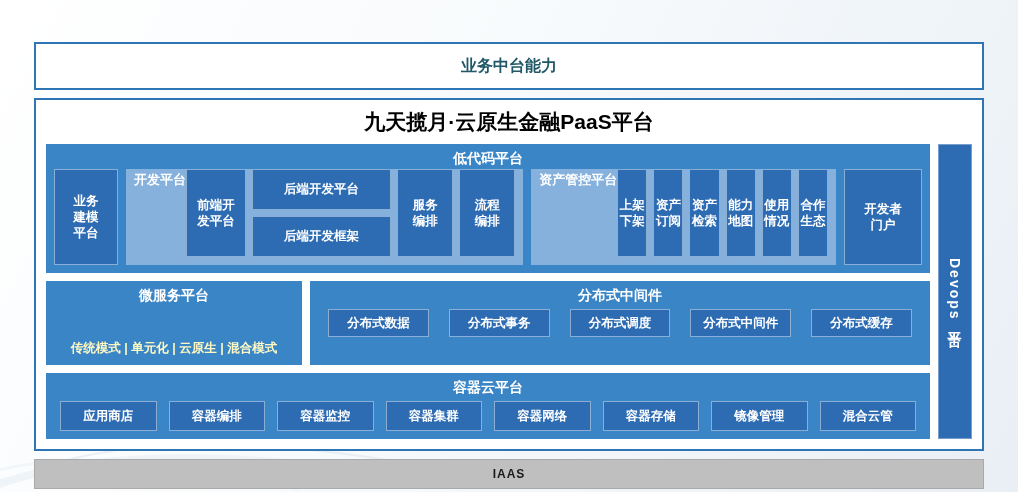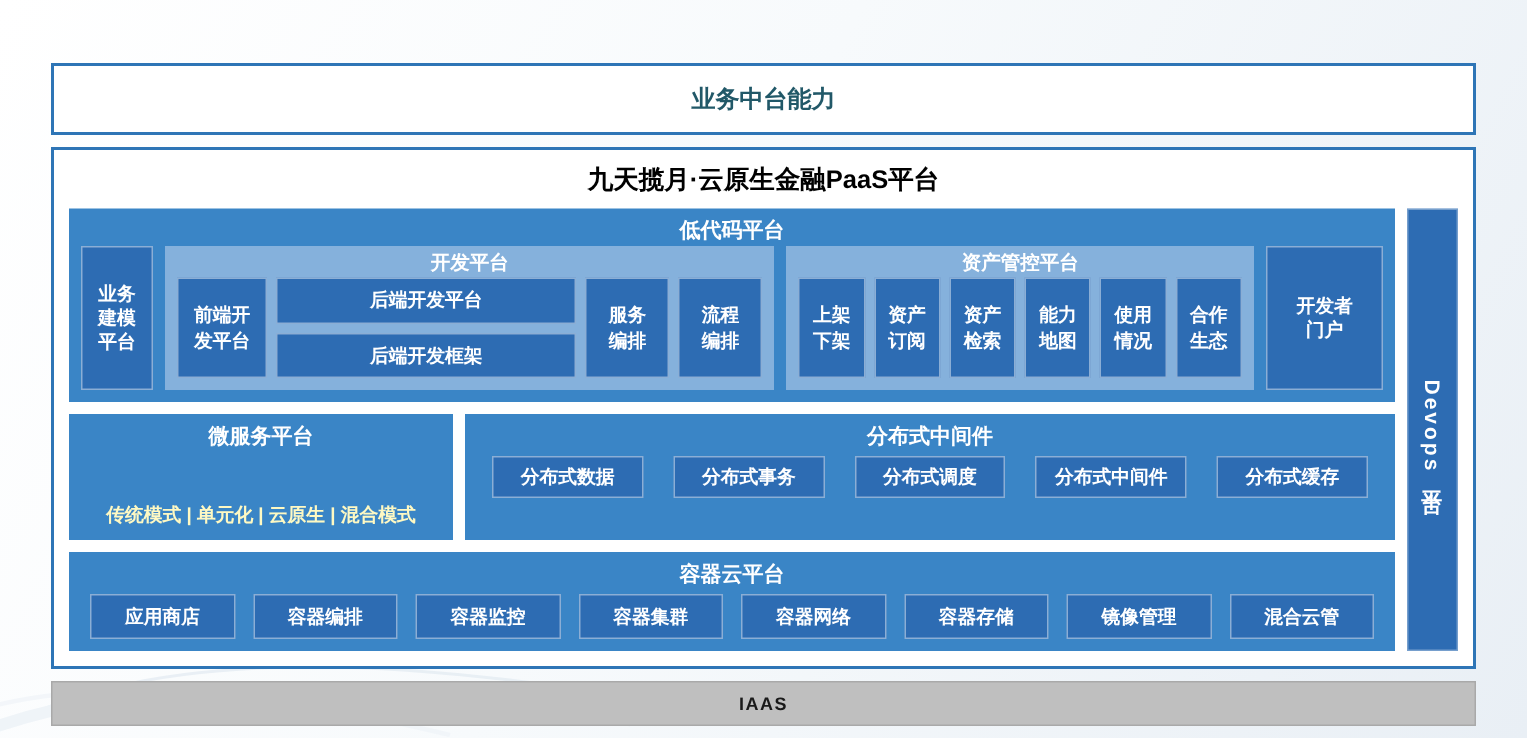--- a/index.html
+++ b/index.html
@@ -22,36 +22,36 @@
     border:2px solid var(--border-blue);
     display:flex;align-items:center;justify-content:center;
     font-size:16px;font-weight:bold;color:var(--banner-text);
   }
   .paas-panel{
     position:relative;margin:8px 34px 0;background:#fff;
     border:2px solid var(--border-blue);
     padding:5px 10px 10px;
   }
   .paas-title{
-    text-align:center;font-size:17px;font-weight:bold;color:#000;
+    text-align:center;font-size:21px;font-weight:bold;color:#000;
     padding:3px 0 8px;
   }
   .panel-body{display:flex;gap:8px;}
   .rows{flex:1;display:flex;flex-direction:column;gap:8px;min-width:0;}
   .section{background:var(--section-blue);padding:3px 8px 8px;}
   .section-title{text-align:center;color:#fff;font-weight:bold;font-size:14px;line-height:22px;}
   .box{
     background:var(--box-blue);color:#fff;font-weight:bold;font-size:12.5px;
     display:flex;align-items:center;justify-content:center;text-align:center;
     white-space:pre-line;line-height:1.3;border:1px solid rgba(255,255,255,.45);
   }
   
   .lowcode-content{display:flex;gap:8px;height:96px;}
-  .biz-modeling{width:48px;}
-  .subsection{background:var(--light-blue);padding:0 8px 8px;display:flex;flex-direction:column;}
+  .biz-modeling{width:64px;}
+  .subsection{background:var(--light-blue);padding:0 8px 8px;display:flex;flex-direction:row;}
   .subsection-title{text-align:center;color:#fff;font-weight:bold;font-size:13px;line-height:21px;}
   .sub-content{display:flex;gap:6px;flex:1;min-height:0;}
   .dev-platform{flex:1.32;}
   .asset-control{flex:1;}
   .asset-control .sub-content .box{flex:1;}
   .frontend-box{width:60px;}
   .backend-col{flex:1;display:flex;flex-direction:column;gap:6px;}
   .backend-col .box{flex:1;}
   .orch-box{width:56px;}
   .dev-portal{width:78px;}

